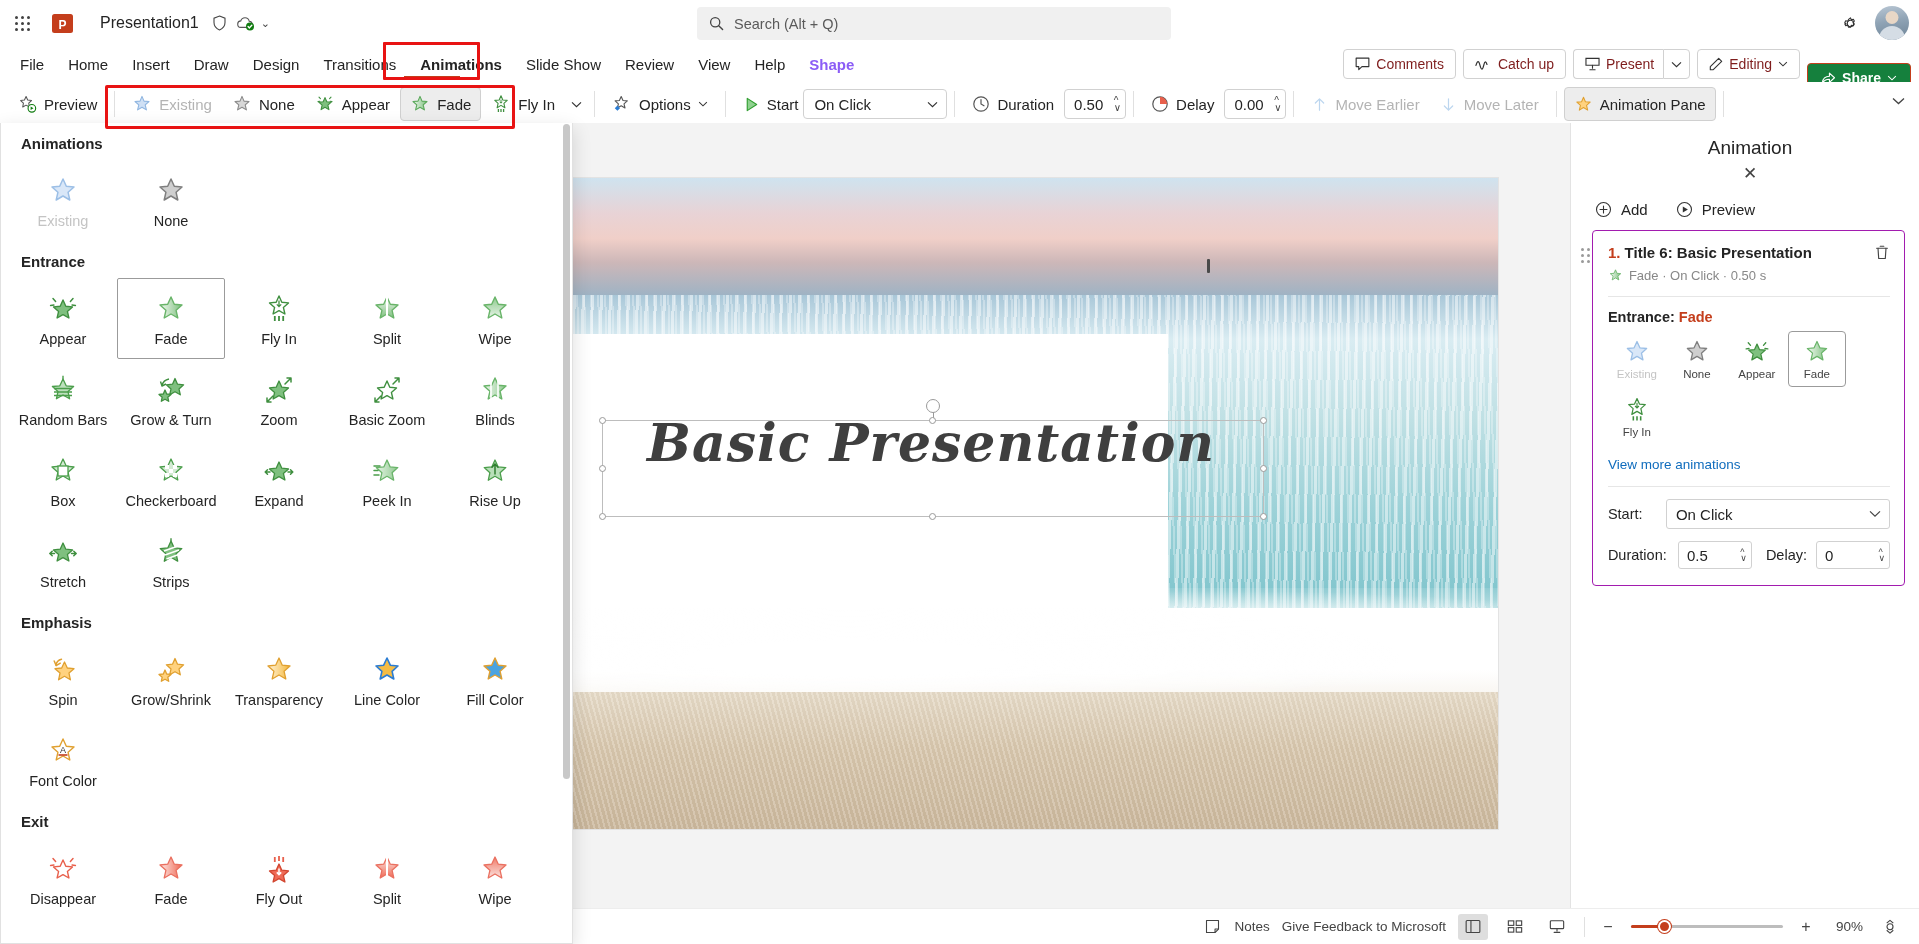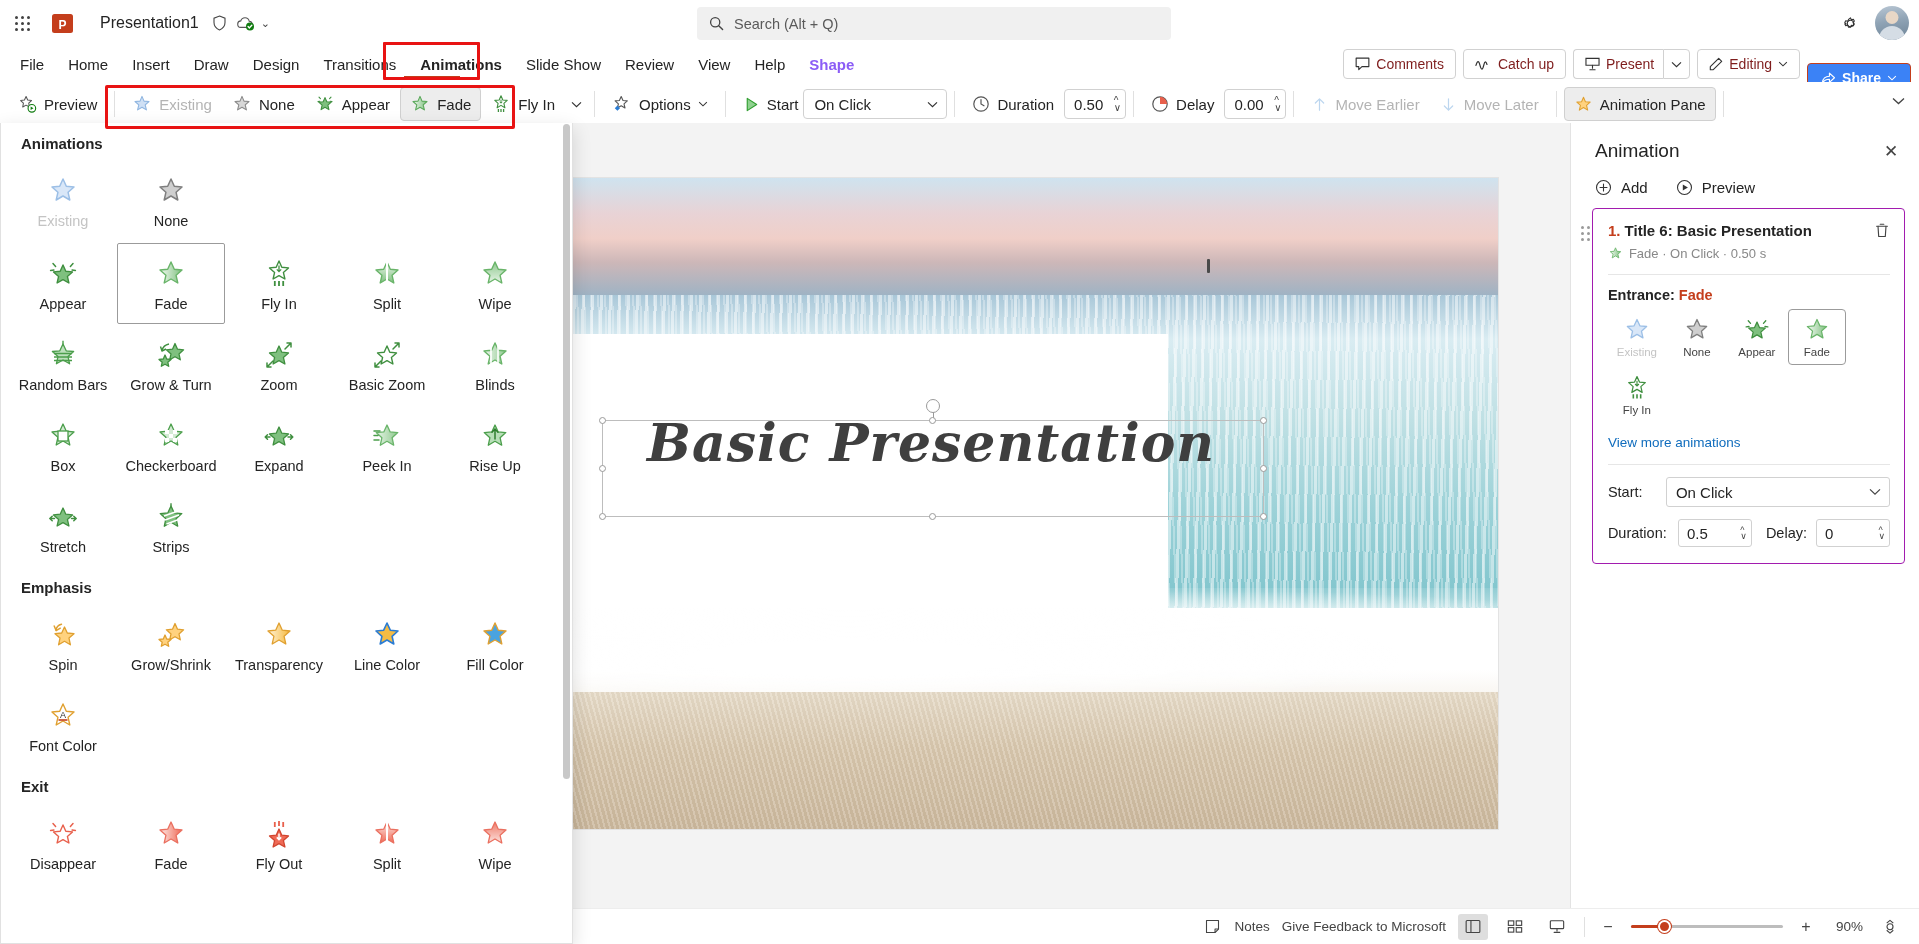--- a/index.html
+++ b/index.html
@@ -45,21 +45,21 @@
 
   .menu-highlight { position:absolute; left:383px; top:42px; width:97px; height:38px;
      border:3px solid #e81313; border-radius:1px; pointer-events:none; z-index:30; }
   .menu-underline { position:absolute; left:404px; top:76px; width:56px; height:3px; background:#c43e1c; }
 
   .topright-btns { position:absolute; right:8px; top:48px; height:32px; display:flex; align-items:center; gap:7px; }
   .tbtn { display:flex; align-items:center; gap:6px; height:30px; padding:0 11px; font-size:14px; color:#7f1d1d;
      background:#fff; border:1px solid #d1d1d1; border-radius:4px; cursor:pointer; white-space:nowrap; }
   .tbtn.split-l { border-right:none; border-radius:4px 0 0 4px; padding-right:9px; }
   .tbtn.split-r { border-radius:0 4px 4px 0; padding:0 7px; }
-  .tbtn.share { background:#3b82f6; border-color:#c43e1c; color:#fff; font-weight:600; padding:0 13px;margin-top:28px; }
+  .tbtn.share { background:#15803d; border-color:#c43e1c; color:#fff; font-weight:600; padding:0 13px;margin-top:28px; }
 
   
   .ribbon { position:absolute; left:0; top:82px; width:1919px; height:44px; background:#fff; display:flex; align-items:center; padding-left:8px; }
   .rbtn { display:flex; align-items:center; gap:7px; height:34px; padding:0 9px; border-radius:4px; cursor:pointer;
      font-size:15px; color:#242424; white-space:nowrap; background:transparent; border:1px solid transparent; }
   .rbtn.disabled { color:#b4b4b4; cursor:default; }
   .rbtn.selected { background:#ededed; border:1px solid #d0d0d0; }
   .rsep { width:1px; height:26px; background:#e0e0e0; margin:0 7px; }
   .caretbtn { width:22px; height:34px; display:flex; align-items:center; justify-content:center; cursor:pointer; border-radius:4px; }
   .rselect { height:30px; width:144px; border:1px solid #d1d1d1; border-radius:4px; background:#fff;
@@ -117,21 +117,21 @@
      font-family:"DejaVu Serif", serif; font-style:italic; font-weight:bold; letter-spacing:1px; white-space:nowrap; }
 
   .selbox { position:absolute; left:29px; top:242px; width:662px; height:97px; border:1px solid #bdbdbd; }
   .handle { position:absolute; width:7px; height:7px; border:1px solid #9a9a9a; background:#fff; border-radius:50%; }
   .rotate { position:absolute; left:50%; top:-22px; margin-left:-7px; width:14px; height:14px;
      border:1px solid #9a9a9a; border-radius:50%; background:#fff; }
   .rotstem { position:absolute; left:50%; top:-9px; width:1px; height:9px; background:#9a9a9a; }
 
   
   .pane { position:absolute; right:0; top:123px; width:349px; bottom:36px; background:#fff; border-left:1px solid #e3e3e3; }
-  .pane-hd { display:flex; align-items:center; justify-content:space-between; padding:14px 14px 8px 24px; }
+  .pane-hd { display:flex; align-items:center; justify-content:space-between; padding:14px 14px 8px 24px;flex-direction:column; }
   .pane-title { font-size:19px; color:#242424; }
   .close-x { width:28px; height:28px; display:flex; align-items:center; justify-content:center; border-radius:4px; cursor:pointer; font-size:17px; color:#444; }
   .pane-actions { display:flex; align-items:center; gap:28px; padding:6px 0 12px 24px; }
   .pa { display:flex; align-items:center; gap:9px; font-size:15px; color:#242424; cursor:pointer; }
   .pcard-row { display:flex; align-items:flex-start; padding:0 14px 0 8px; }
   .drag { width:14px; padding-top:18px; display:flex; justify-content:center; cursor:grab; }
   .dots { display:grid; grid-template-columns:3px 3px; gap:3px; }
   .dots i { width:3px; height:3px; background:#9a9a9a; border-radius:50%; display:block; }
   .pcard { flex:1; border:1px solid #a21caf; border-radius:4px; padding:13px 14px 16px 15px; background:#fff; }
   .pcard-hd { display:flex; align-items:flex-start; justify-content:space-between; }
@@ -466,20 +466,21 @@
         <div class="cell">
           <span class="ci">
             <svg width="32" height="32" viewBox="0 0 32 32">
                 <path d="M16 4 19.3 11.2 27 12 21.1 17.3 22.8 25 16 21 9.2 25 10.9 17.3 5 12 12.7 11.2z" fill="#cfcfcf" stroke="#7f7f7f" stroke-width="1.5" stroke-linejoin="round"></path>
               </svg>
           </span>
           <span class="cl">None</span>
         </div>
       </div>
 
+      <div class="sectitle">Entrance</div>
       <div class="grid">
         <div class="cell">
           <span class="ci">
             <svg width="32" height="32" viewBox="0 0 32 32">
                 <path d="M16 7 18.8 13.2 25.5 13.9 20.4 18.4 21.9 25 16 21.6 10.1 25 11.6 18.4 6.5 13.9 13.2 13.2z" fill="#7fc07f" stroke="#3f8f3f" stroke-width="1.4" stroke-linejoin="round"></path>
                 <g stroke="#3f8f3f" stroke-width="1.5" stroke-linecap="round">
                   <path d="M6 5.5 8.6 8.4M26 5.5 23.4 8.4M3.6 12.5 6.9 12M28.4 12.5 25.1 12"></path>
                 </g>
               </svg>
           </span>

